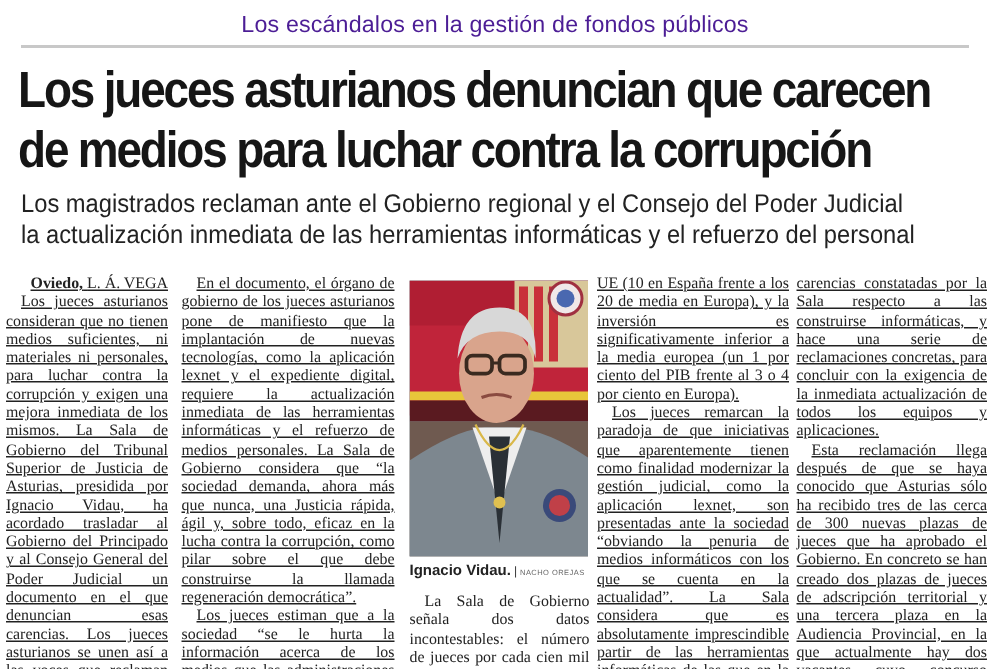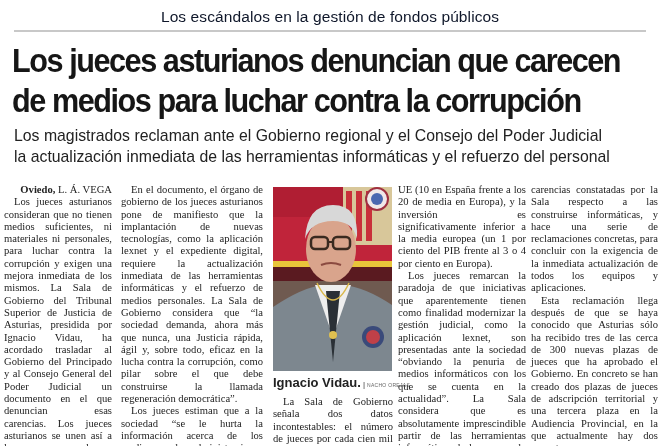--- a/index.html
+++ b/index.html
@@ -6,21 +6,21 @@
   body {
     width: 660px; height: 446px; overflow: hidden;
     background: #ffffff; color: #1a1a1a;
     position: relative;
     font-family: "Liberation Serif", serif;
   }
   .kicker {
     position: absolute; left: 0; top: 8px; width: 660px;
     text-align: center;
     font-family: "Liberation Sans", sans-serif;
-    font-size: 15.5px; color: #0f172a; letter-spacing: 0.1px;
+    font-size: 15.5px; color: #4c1d95; letter-spacing: 0.1px;
   }
   .kicker-rule {
     position: absolute; left: 14px; top: 30px; width: 632px; height: 2px;
     background: #c8c8c8;
   }
   .headline {
     position: absolute; left: 12px; top: 40px; width: 648px;
     font-family: "Liberation Sans", sans-serif;
     font-weight: bold; font-size: 34px; line-height: 40px;
     color: #161616; letter-spacing: -1.6px;
@@ -34,38 +34,38 @@
     font-size: 17px; line-height: 21px; color: #222;
     transform: scaleX(0.93); transform-origin: left top;
     white-space: nowrap;
   }
   .col {
     position: absolute; top: 184px;
     font-size: 10.6px; line-height: 12.3px;
     text-align: justify; hyphens: manual;
     color: #222;
   }
-  .col p { margin: 0; text-indent: 10px; }
+  .col p { margin: 0; text-indent: 10px; text-decoration: underline; }
   .col p.cont { text-indent: 0; }
   .col1 { left: 4px; width: 108px; }
   .col2 { left: 121px; width: 142px; }
   .col4 { left: 398px; width: 128px; }
   .col5 { left: 531px; width: 127px; }
   .byline { text-align: right; margin: 0 0 1px 0; }
   .byline b { font-weight: bold; }
   .photo {
     position: absolute; left: 273px; top: 187px; width: 119px; height: 184px;
     overflow: hidden; background: #8a8f94;
   }
   .caption {
     position: absolute; left: 273px; top: 375px; width: 125px;
     font-family: "Liberation Sans", sans-serif;
     font-size: 8px; color: #222; white-space: nowrap;
   }
-  .caption .name { font-weight: bold; font-size: 13px; }
+  .caption .name { font-weight: bold; font-size: 10px; }
   .caption .sep { color: #333; margin: 0 2px; }
   .caption .credit { font-size: 5px; color: #666; letter-spacing: 0.3px; text-transform: uppercase; }
   .col3-text {
     position: absolute; left: 273px; top: 396px; width: 120px;
     font-size: 10.6px; line-height: 12.3px; text-align: justify; color: #222;
   }
   .col3-text p { margin: 0; text-indent: 10px; }
 </style>
 </head>
 <body>

